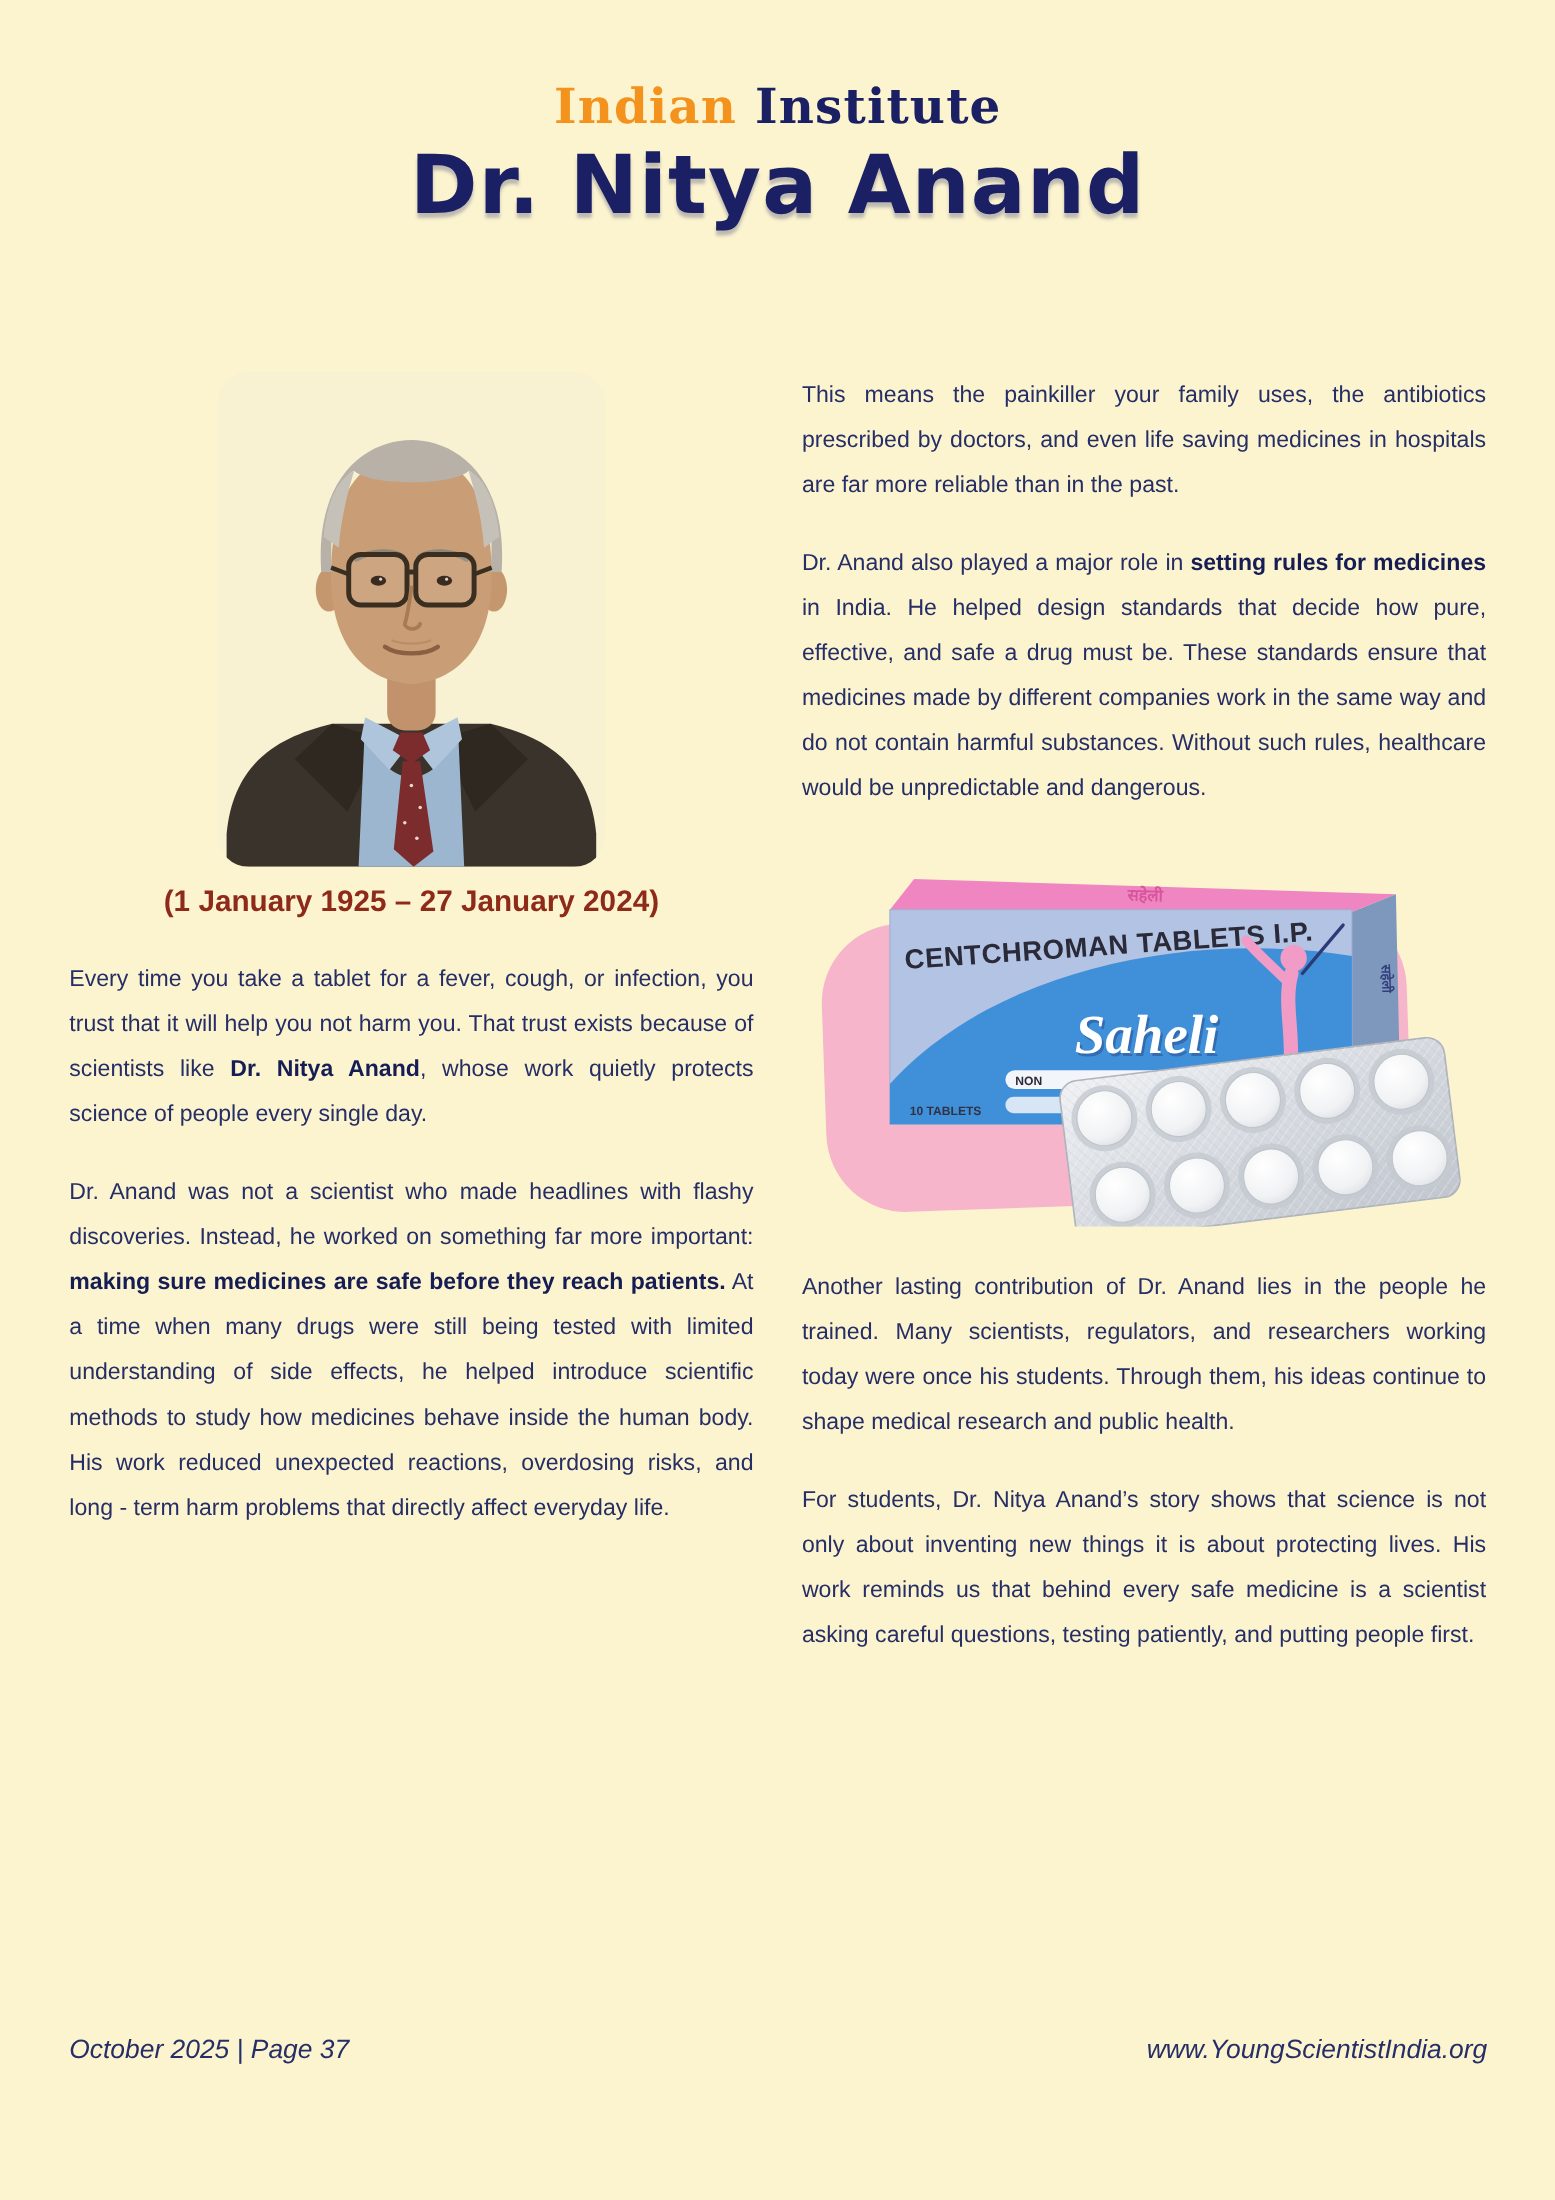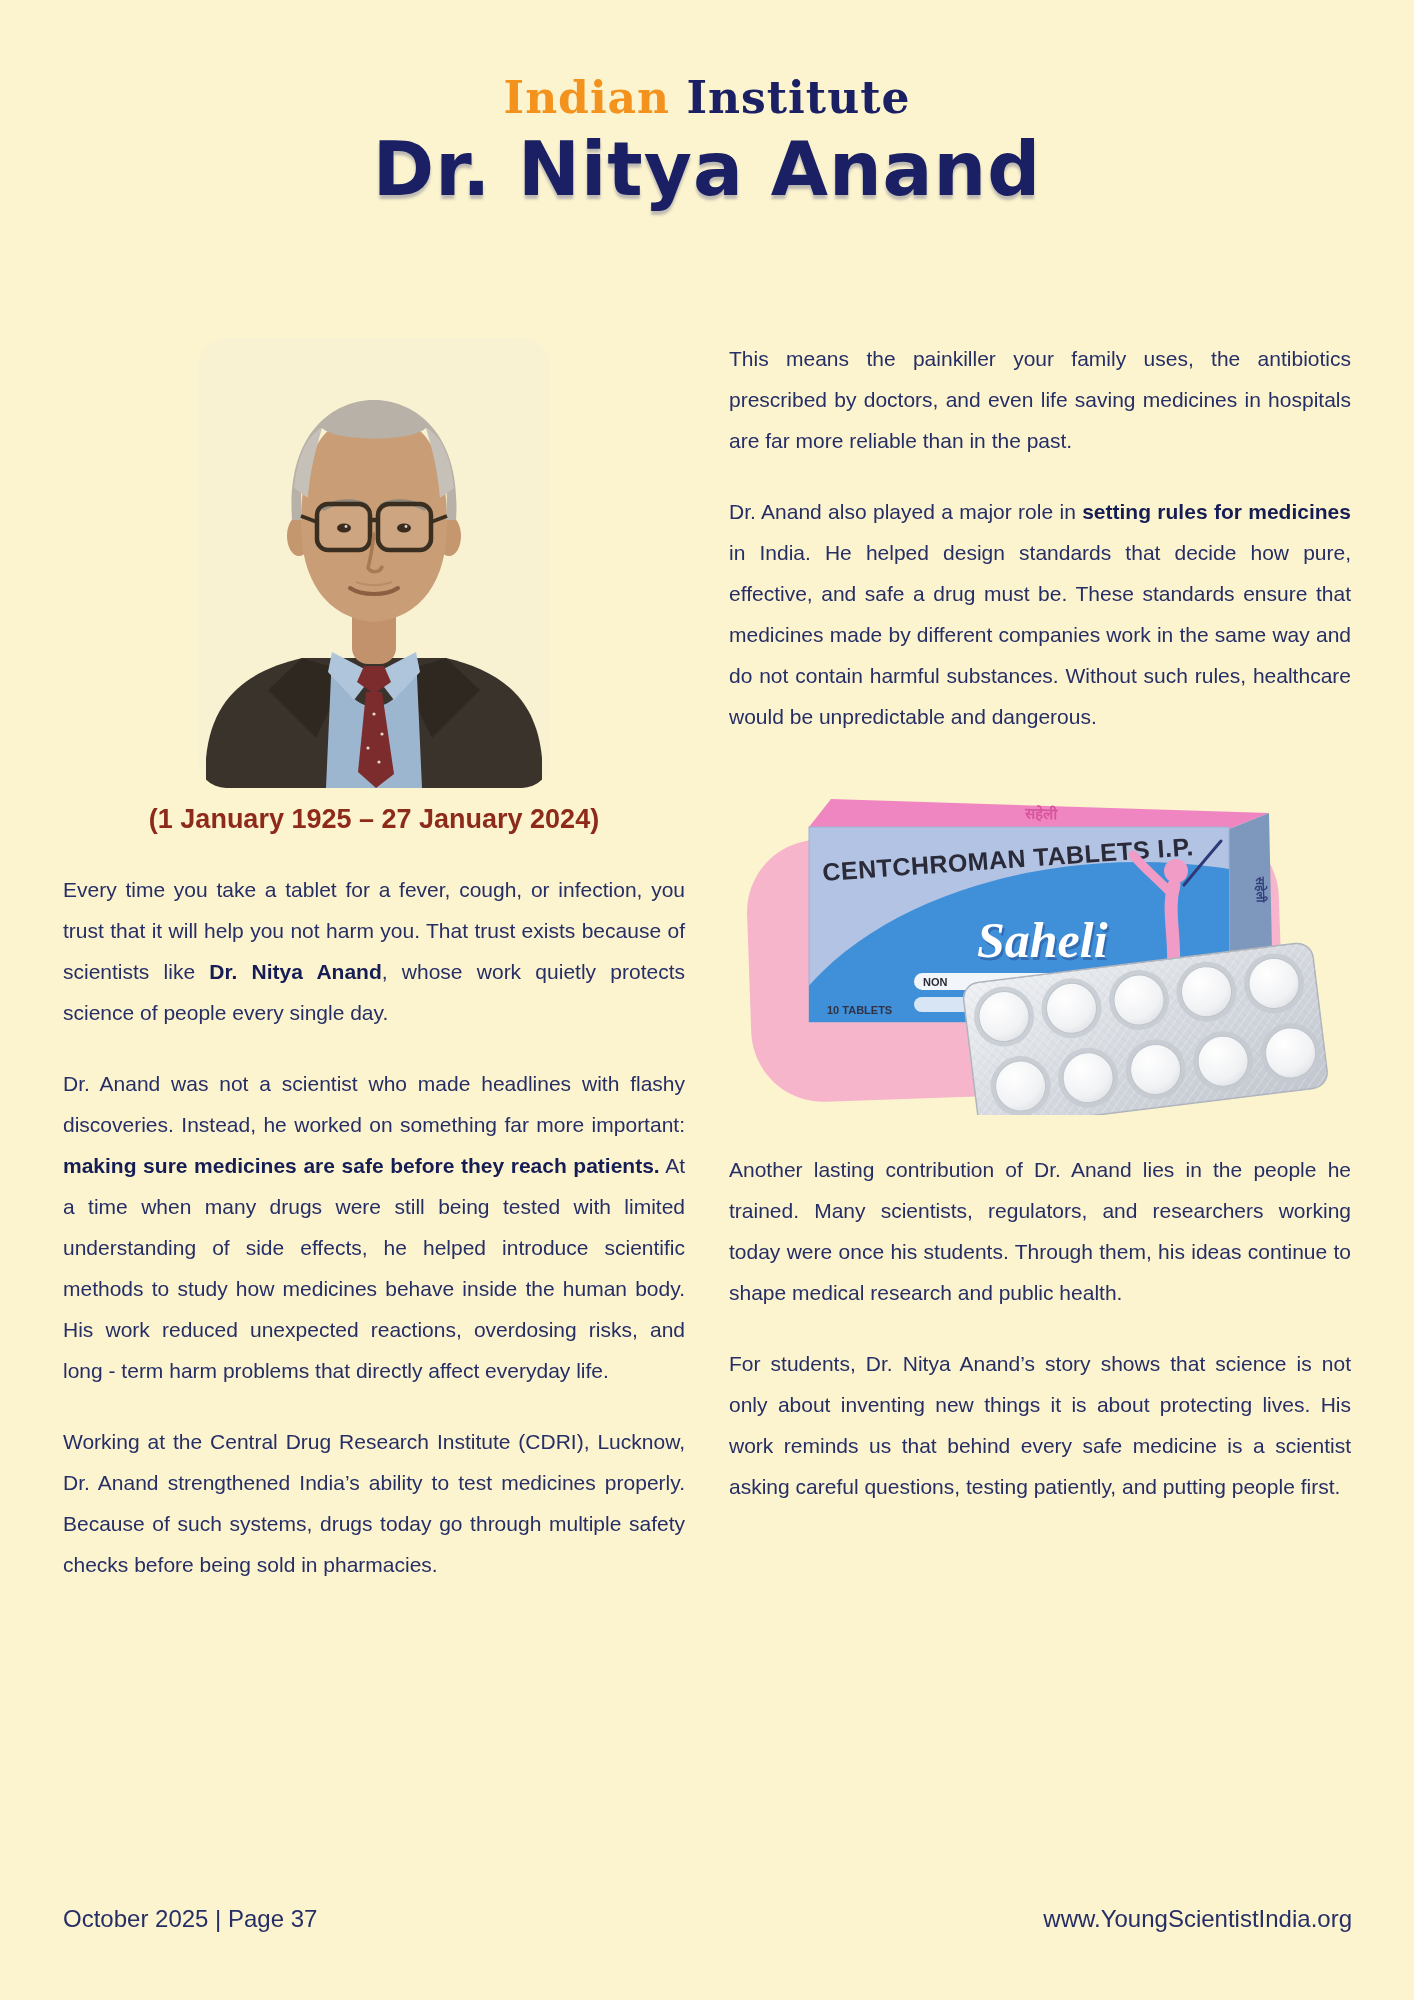--- a/index.html
+++ b/index.html
@@ -28,23 +28,23 @@
   .rich-bold{font-weight:700;color:#161D55;}
   
   .photo-wrap{width:352px;margin:0 auto;}
   .photo-wrap svg{display:block;}
   .caption{text-align:center;font-size:27px;font-weight:700;color:#8E2A1A;margin:16px 0 34px 0;}
   
   .product-art{width:622px;height:348px;margin:4px 0 34px 0;}
   .product-art svg{display:block;}
   
   .footer{
-    position:absolute;left:63px;right:62px;top:1905px;
+    position:absolute;left:63px;right:62px;top:1850px;
     display:flex;justify-content:space-between;align-items:center;
-    font-size:24px;color:#262E66;
+    font-size:24px;color:#262E66;font-style:italic;
   }
 </style>
 </head>
 <body>
 
 <div class="page">
 
   <div class="header">
     <div class="kicker">
       <span class="k1">Indian</span>
@@ -107,21 +107,20 @@
           <path d="M176,196 C174,212 172,222 170,230 C174,236 182,234 184,229" stroke="#A87B54" stroke-width="3.5" fill="none" stroke-linecap="round"></path>
           <path d="M152,250 C164,258 188,258 200,250" stroke="#8A5F42" stroke-width="4" fill="none" stroke-linecap="round"></path>
           <path d="M158,244 C168,248 184,248 194,244" stroke="#B58563" stroke-width="2" fill="none" opacity="0.7"></path>
         </g>
       </svg>
     </div>
     <div class="caption">(1 January 1925 – 27 January 2024)</div>
 
     <p class="body"><span>Every time you take a tablet for a fever, cough, or infection, you trust that it will help you not harm you. That trust exists because of scientists like </span><span class="rich-bold">Dr. Nitya Anand</span><span>, whose work quietly protects science of people every single day.</span></p>
     <p class="body"><span>Dr. Anand was not a scientist who made headlines with flashy discoveries. Instead, he worked on something far more important: </span><span class="rich-bold">making sure medicines are safe before they reach patients.</span><span> At a time when many drugs were still being tested with limited understanding of side effects, he helped introduce scientific methods to study how medicines behave inside the human body. His work reduced unexpected reactions, overdosing risks, and long - term harm problems that directly affect everyday life.</span></p>
-    <p class="body"><span>Working at the Central Drug Research Institute (CDRI), Lucknow, Dr. Anand strengthened India’s ability to test medicines properly. Because of such systems, drugs today go through multiple safety checks before being sold in pharmacies.</span></p>
   </div>
 
   <div class="col col-right">
     <p class="body"><span>This means the painkiller your family uses, the antibiotics prescribed by doctors, and even life saving medicines in hospitals are far more reliable than in the past.</span></p>
     <p class="body"><span>Dr. Anand also played a major role in </span><span class="rich-bold">setting rules for medicines</span><span> in India. He helped design standards that decide how pure, effective, and safe a drug must be. These standards ensure that medicines made by different companies work in the same way and do not contain harmful substances. Without such rules, healthcare would be unpredictable and dangerous.</span></p>
 
     <div class="product-art">
       <svg width="622" height="348" viewBox="0 0 622 348">
         <defs>
           <linearGradient id="foil" x1="0" y1="0" x2="1" y2="1">

